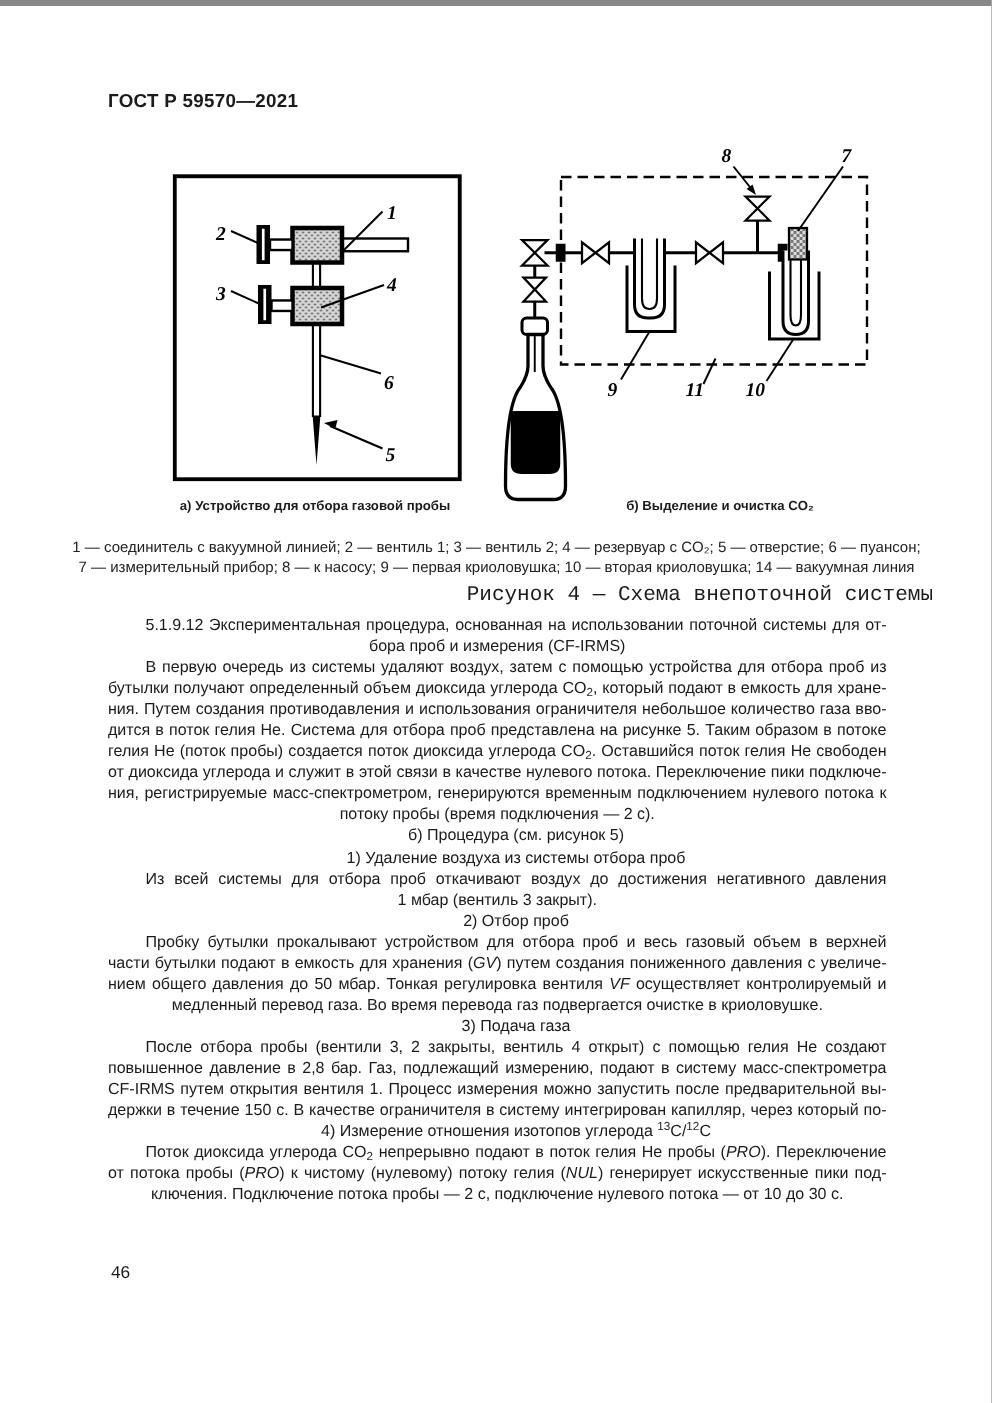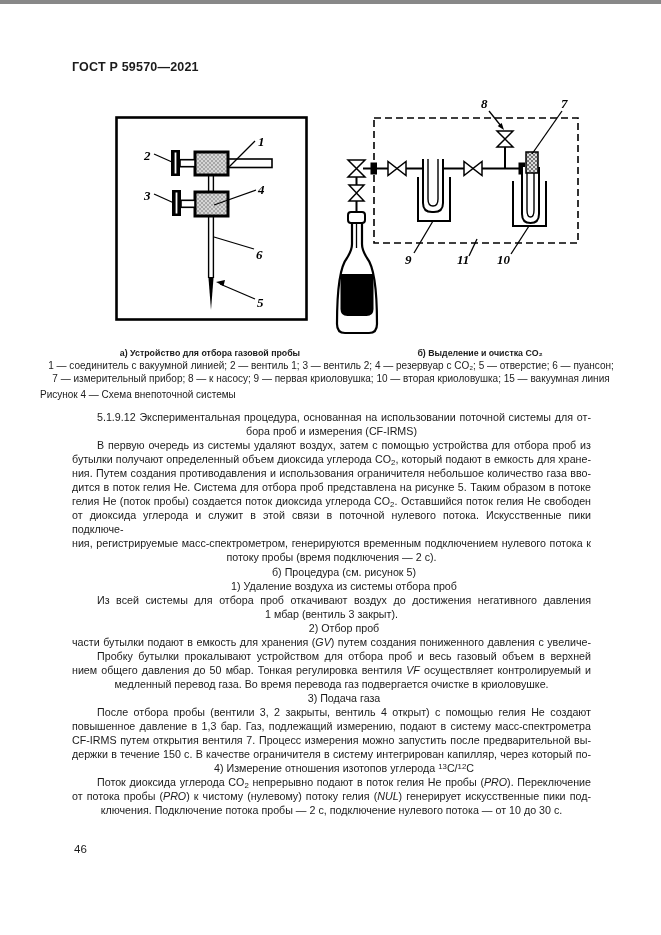--- a/index.html
+++ b/index.html
@@ -3,25 +3,25 @@
 <meta charset="utf-8">
 <style>
   html,body { margin:0; padding:0; background:#888; }
   .page {
     position:relative; width:661px; height:935px; background:#ffffff;
     font-family:"Liberation Sans","DejaVu Sans",sans-serif; color:#1b1b1b;
     overflow:hidden; margin:4px auto;
   }
   .abs { position:absolute; }
   .doc-header { left:72px; top:56px; font-size:12.5px; font-weight:bold; letter-spacing:0.2px; }
-  .caption-sub { top:344px; font-size:8.8px; font-weight:bold; text-align:center; }
+  .caption-sub { top:328px; font-size:8.8px; font-weight:bold; text-align:center; }
   .cap-a { left:100px; width:220px; }
   .cap-b { left:360px; width:240px; }
   .legend { left:40px; top:356px; width:582px; text-align:center; font-size:10px; line-height:12.5px; color:#222; }
-  .fig-caption { left:40px; top:385px; width:582px; text-align:left; font-size:10px; }
+  .fig-caption { left:40px; top:385px; width:582px; text-align:right; font-size:14px;font-family:Liberation Mono, monospace; }
   .body-text { left:72px; top:406px; width:519px; font-size:10.7px; line-height:14.05px; }
   .bline { min-height:14.05px; white-space:normal;text-align:center; }
   .bline.j { text-align:justify; text-align-last:justify; }
   .bline.ind { text-indent:25px; }
   .bline sub, .bline sup { font-size:7.8px; line-height:0; }
   .bline sub { vertical-align:-2px; }
   .bline sup { vertical-align:3.5px; }
   .bline i { font-style:italic; }
   .page-number { left:74px; top:839px; font-size:11.5px;text-align:right; }
   svg text.flabel {
@@ -152,49 +152,49 @@
     <text class="flabel" x="72" y="174">9</text>
     <text class="flabel" x="124" y="174">11</text>
     <text class="flabel" x="164" y="174">10</text>
   </svg>
 
   <div class="abs caption-sub cap-a">а) Устройство для отбора газовой пробы</div>
   <div class="abs caption-sub cap-b">б) Выделение и очистка CO₂</div>
 
   <div class="abs legend">
     <div>1 — соединитель с вакуумной линией; 2 — вентиль 1; 3 — вентиль 2; 4 — резервуар с CO₂; 5 — отверстие; 6 — пуансон;</div>
-    <div>7 — измерительный прибор; 8 — к насосу; 9 — первая криоловушка; 10 — вторая криоловушка; 15 — вакуумная линия</div>
+    <div>7 — измерительный прибор; 8 — к насосу; 9 — первая криоловушка; 10 — вторая криоловушка; 14 — вакуумная линия</div>
   </div>
 
   <div class="abs fig-caption">Рисунок 4 — Схема внепоточной системы</div>
 
   <div class="abs body-text">
       <div class="bline j ind">5.1.9.12 Экспериментальная процедура, основанная на использовании поточной системы для от-</div>
       <div class="bline">бора проб и измерения (CF-IRMS)</div>
       <div class="bline j ind">В первую очередь из системы удаляют воздух, затем с помощью устройства для отбора проб из</div>
       <div class="bline j">бутылки получают определенный объем диоксида углерода CO<sub>2</sub>, который подают в емкость для хране-</div>
       <div class="bline j">ния. Путем создания противодавления и использования ограничителя небольшое количество газа вво-</div>
       <div class="bline j">дится в поток гелия He. Система для отбора проб представлена на рисунке 5. Таким образом в потоке</div>
       <div class="bline j">гелия He (поток пробы) создается поток диоксида углерода CO<sub>2</sub>. Оставшийся поток гелия He свободен</div>
-      <div class="bline j">от диоксида углерода и служит в этой связи в поточной нулевого потока. Искусственные пики подключе-</div>
+      <div class="bline j">от диоксида углерода и служит в этой связи в качестве нулевого потока. Переключение пики подключе-</div>
       <div class="bline j">ния, регистрируемые масс-спектрометром, генерируются временным подключением нулевого потока к</div>
       <div class="bline">потоку пробы (время подключения — 2 с).</div>
       <div class="bline ind">б) Процедура (см. рисунок 5)</div>
       <div class="bline ind">1) Удаление воздуха из системы отбора проб</div>
       <div class="bline j ind">Из всей системы для отбора проб откачивают воздух до достижения негативного давления</div>
       <div class="bline">1 мбар (вентиль 3 закрыт).</div>
       <div class="bline ind">2) Отбор проб</div>
+      <div class="bline j ind">Пробку бутылки прокалывают устройством для отбора проб и весь газовый объем в верхней</div>
       <div class="bline j">части бутылки подают в емкость для хранения (<i>GV</i>) путем создания пониженного давления с увеличе-</div>
-      <div class="bline j ind">Пробку бутылки прокалывают устройством для отбора проб и весь газовый объем в верхней</div>
       <div class="bline j">нием общего давления до 50 мбар. Тонкая регулировка вентиля <i>VF</i> осуществляет контролируемый и</div>
       <div class="bline">медленный перевод газа. Во время перевода газ подвергается очистке в криоловушке.</div>
       <div class="bline ind">3) Подача газа</div>
       <div class="bline j ind">После отбора пробы (вентили 3, 2 закрыты, вентиль 4 открыт) с помощью гелия He создают</div>
-      <div class="bline j">повышенное давление в 1,3 бар. Газ, подлежащий измерению, подают в систему масс-спектрометра</div>
-      <div class="bline j">CF-IRMS путем открытия вентиля 7. Процесс измерения можно запустить после предварительной вы-</div>
+      <div class="bline j">повышенное давление в 2,8 бар. Газ, подлежащий измерению, подают в систему масс-спектрометра</div>
+      <div class="bline j">CF-IRMS путем открытия вентиля 1. Процесс измерения можно запустить после предварительной вы-</div>
       <div class="bline j">держки в течение 150 с. В качестве ограничителя в систему интегрирован капилляр, через который по-</div>
       <div class="bline ind">4) Измерение отношения изотопов углерода <sup>13</sup>C/<sup>12</sup>C</div>
       <div class="bline j ind">Поток диоксида углерода CO<sub>2</sub> непрерывно подают в поток гелия He пробы (<i>PRO</i>). Переключение</div>
       <div class="bline j">от потока пробы (<i>PRO</i>) к чистому (нулевому) потоку гелия (<i>NUL</i>) генерирует искусственные пики под-</div>
       <div class="bline">ключения. Подключение потока пробы — 2 с, подключение нулевого потока — от 10 до 30 с.</div>
     </div>
 
   <div class="abs page-number">46</div>
 </div>
 

